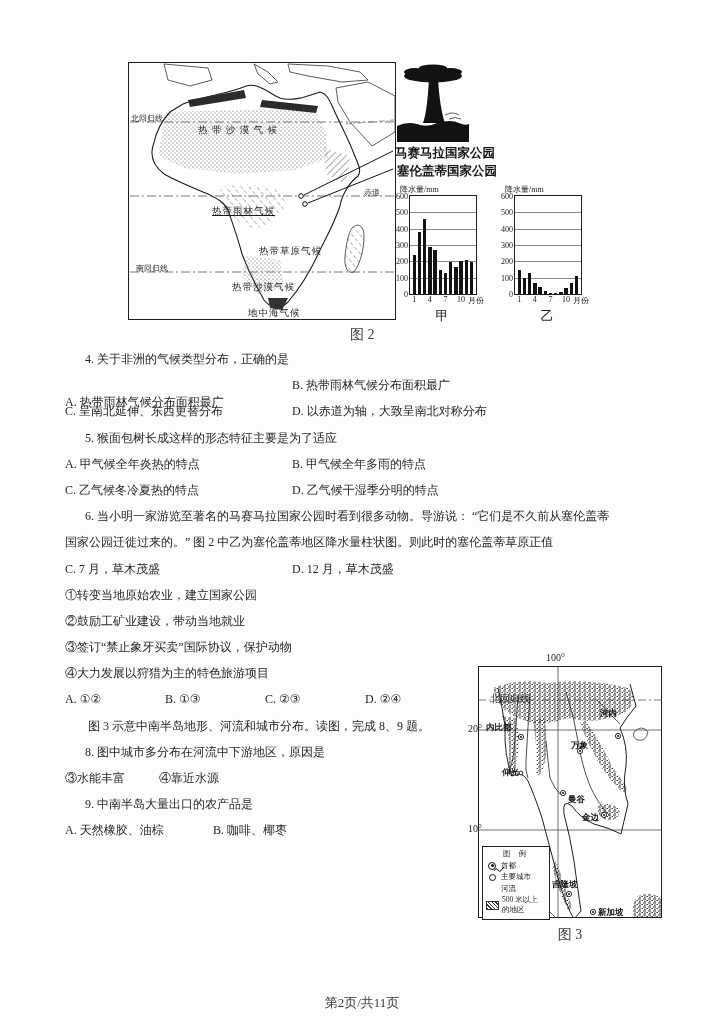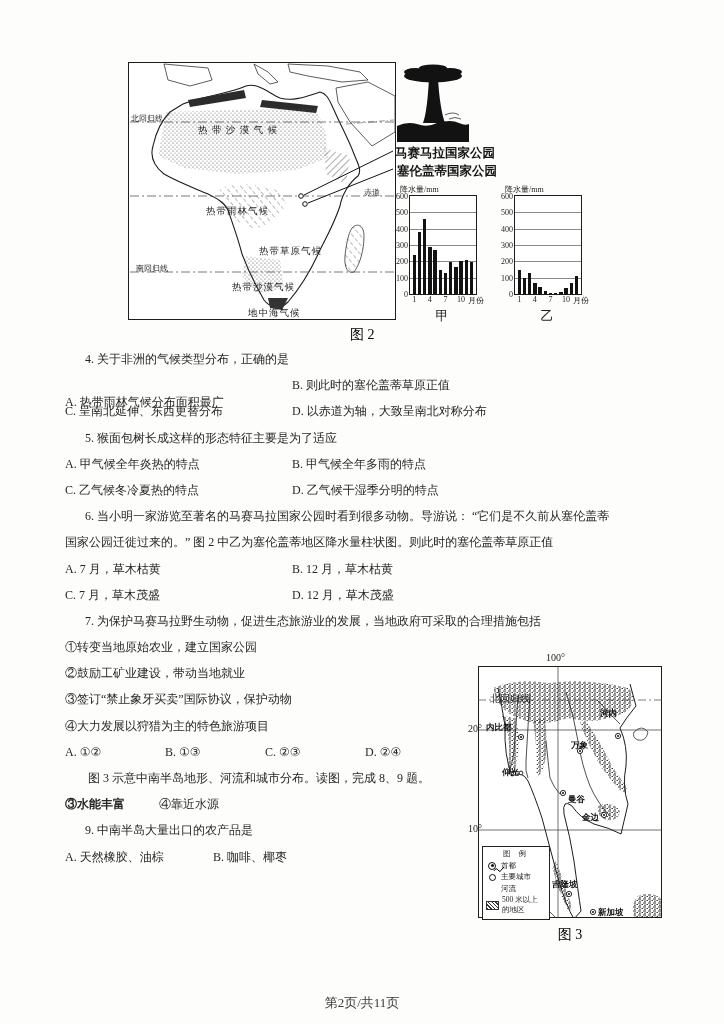--- a/index.html
+++ b/index.html
@@ -25,21 +25,21 @@
   .c-title{font-size:8px;margin-left:8px;white-space:nowrap;color:#222;}
   .plot{position:relative;width:66px;height:98px;border:1px solid #1d1d1d;margin-left:17px;background:#fff;}
   .grid{position:absolute;left:0;right:0;border-top:1px solid #8a8a8a;height:0;}
   .ylab{position:absolute;right:100%;padding-right:2px;font-size:8px;width:16px;text-align:right;
         transform:translateY(-50%);color:#222;}
   .bar{position:absolute;bottom:0;width:3.5px;background:#121212;}
   .xlab{position:absolute;top:100%;margin-top:1px;font-size:8px;transform:translateX(-50%);color:#222;}
   .xunit{position:absolute;top:100%;margin-top:1px;left:58px;font-size:8px;white-space:nowrap;color:#222;}
   .c-name{width:66px;margin-left:17px;text-align:center;font-size:13px;margin-top:12px;color:#1d1d1d;}
 
-  .fig-caption{position:absolute;font-size:14px;color:#000000;white-space:nowrap;}
+  .fig-caption{position:absolute;font-size:14px;color:#404040;white-space:nowrap;}
 
   
   #text-flow{left:63px;top:346px;width:640px;font-size:12px;}
   .line{height:26.2px;line-height:26.2px;white-space:nowrap;}
   .line.q{padding-left:22px;}
   .line.qi{padding-left:25px;}
   .line.o{padding-left:2px;}
   .cell{display:inline-block;vertical-align:top;}
 
   
@@ -112,21 +112,21 @@
     <line x1="2" y1="210" x2="266" y2="210" stroke="#555" stroke-width="0.8" stroke-dasharray="9 3 2 3"></line>
 
     <circle cx="173" cy="134" r="2.3" fill="#fff" stroke="#111" stroke-width="1"></circle>
     <circle cx="177" cy="142" r="2.3" fill="#fff" stroke="#111" stroke-width="1"></circle>
     <line x1="265" y1="89" x2="176" y2="133" stroke="#111" stroke-width="1"></line>
     <line x1="265" y1="107" x2="180" y2="141" stroke="#111" stroke-width="1"></line>
   </svg>
 
 <span class="map-label sm" style="left: 3px; top: 51px;">北回归线</span>
     <span class="map-label rg" style="left: 70px; top: 50px;">热 带 沙 漠 气 候</span>
-    <span class="map-label rg" style="left: 78px; top: 131px;">热带雨林气候</span>
+    <span class="map-label rg" style="left: 84px; top: 131px; text-decoration: underline;">热带雨林气候</span>
     <span class="map-label sm" style="left: 236px; top: 125px;">赤道</span>
     <span class="map-label rg" style="left: 131px; top: 171px;">热带草原气候</span>
     <span class="map-label rg" style="left: 104px; top: 207px;">热带沙漠气候</span>
     <span class="map-label rg" style="left: 120px; top: 233px;">地中海气候</span>
     <span class="map-label sm" style="left: 8px; top: 201px;">南回归线</span>
   </div>
 
 <div class="abs" id="baobab">
   <svg width="72" height="86" viewBox="0 0 72 86">
     <ellipse cx="36" cy="13" rx="29" ry="6.5" fill="#121212"></ellipse>
@@ -210,37 +210,36 @@
       <span class="xlab" style="left: 51.05px;">10</span>
       <span class="xunit">月份</span>
     </div>
     <div class="c-name">乙</div>
   </div>
 
 <span class="fig-caption" style="left:350px;top:326px;">图 2</span>
 
 <div class="abs" id="text-flow">
     <div class="line q"><span class="cell">4. 关于非洲的气候类型分布，正确的是</span></div>
-    <div class="line o"><span class="cell" style="width: 227px; margin-top: 17px;">A. 热带雨林气候分布面积最广</span><span class="cell">B. 则此时的塞伦盖蒂草原正值</span></div>
+    <div class="line o"><span class="cell" style="width: 227px; margin-top: 17px;">A. 热带雨林气候分布面积最广</span><span class="cell">B. 热带雨林气候分布面积最广</span></div>
     <div class="line o"><span class="cell" style="width: 227px;">C. 呈南北延伸、东西更替分布</span><span class="cell">D. 以赤道为轴，大致呈南北对称分布</span></div>
     <div class="line q"><span class="cell">5. 猴面包树长成这样的形态特征主要是为了适应</span></div>
     <div class="line o"><span class="cell" style="width: 227px;">A. 甲气候全年炎热的特点</span><span class="cell">B. 甲气候全年多雨的特点</span></div>
     <div class="line o"><span class="cell" style="width: 227px;">C. 乙气候冬冷夏热的特点</span><span class="cell">D. 乙气候干湿季分明的特点</span></div>
     <div class="line q"><span class="cell">6. 当小明一家游览至著名的马赛马拉国家公园时看到很多动物。导游说：  “它们是不久前从塞伦盖蒂</span></div>
     <div class="line o"><span class="cell">国家公园迁徙过来的。” 图 2 中乙为塞伦盖蒂地区降水量柱状图。则此时的塞伦盖蒂草原正值</span></div>
-    <div class="line o"><span class="cell" style="width: 227px;">A. 7 月，草木枯黄</span><span class="cell">B. 12 月，草木枯黄</span></div>
     <div class="line o"><span class="cell" style="width: 227px;">C. 7 月，草木茂盛</span><span class="cell">D. 12 月，草木茂盛</span></div>
-    <div class="line q"><span class="cell">7. 为保护马赛马拉野生动物，促进生态旅游业的发展，当地政府可采取的合理措施包括</span></div>
     <div class="line o"><span class="cell">①转变当地原始农业，建立国家公园</span></div>
     <div class="line o"><span class="cell">②鼓励工矿业建设，带动当地就业</span></div>
     <div class="line o"><span class="cell">③签订“禁止象牙买卖”国际协议，保护动物</span></div>
     <div class="line o"><span class="cell">④大力发展以狩猎为主的特色旅游项目</span></div>
     <div class="line o"><span class="cell" style="width: 100px;">A. ①②</span><span class="cell" style="width: 100px;">B. ①③</span><span class="cell" style="width: 100px;">C. ②③</span><span class="cell">D. ②④</span></div>
     <div class="line qi"><span class="cell">图 3 示意中南半岛地形、河流和城市分布。读图，完成 8、9 题。</span></div>
-    <div class="line o"><span class="cell" style="width: 94px; font-weight: bold;">③水能丰富</span><span class="cell">④靠近水源</span></div>
+    <div class="line q"><span class="cell">8. 图中城市多分布在河流中下游地区，原因是</span></div>
+    <div class="line o"><span class="cell" style="width: 94px;">③水能丰富</span><span class="cell">④靠近水源</span></div>
     <div class="line q"><span class="cell">9. 中南半岛大量出口的农产品是</span></div>
     <div class="line o"><span class="cell" style="width: 148px;">A. 天然橡胶、油棕</span><span class="cell">B. 咖啡、椰枣</span></div>
   </div>
 
 <div class="abs" id="fig3">
   <svg width="184" height="252" viewBox="0 0 184 252" id="fig3-svg">
     <defs>
       <pattern id="terr" width="5" height="4" patternUnits="userSpaceOnUse">
         <path d="M0 1 h3 M3.5 2.5 h1.5 M1 3.2 h1.8" stroke="#1c1c1c" stroke-width="0.9" fill="none"></path>
       </pattern>

